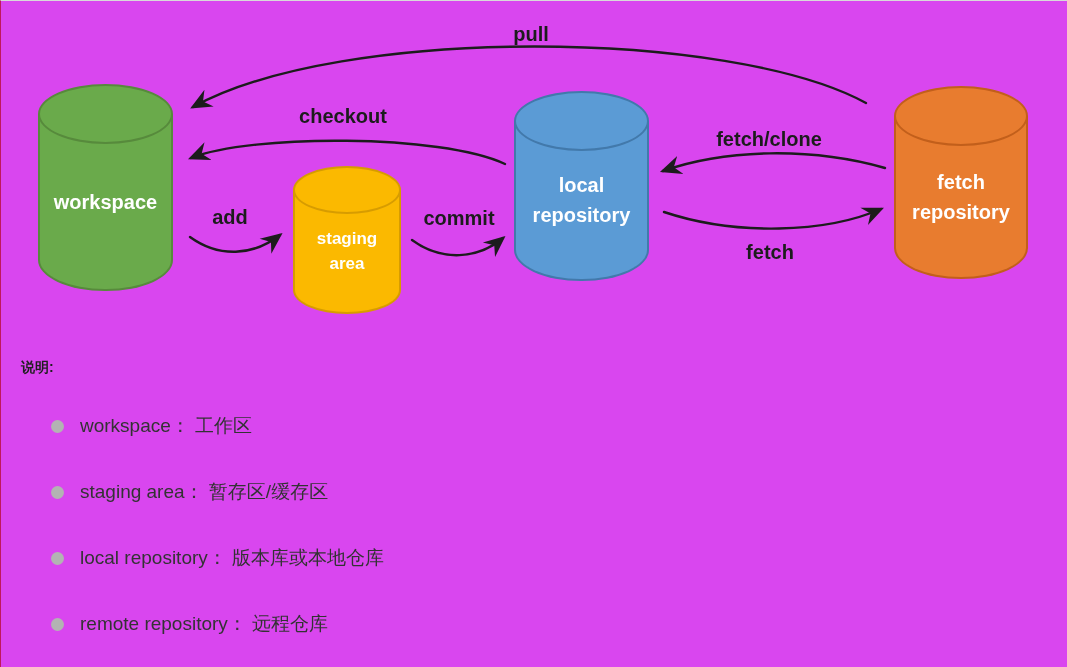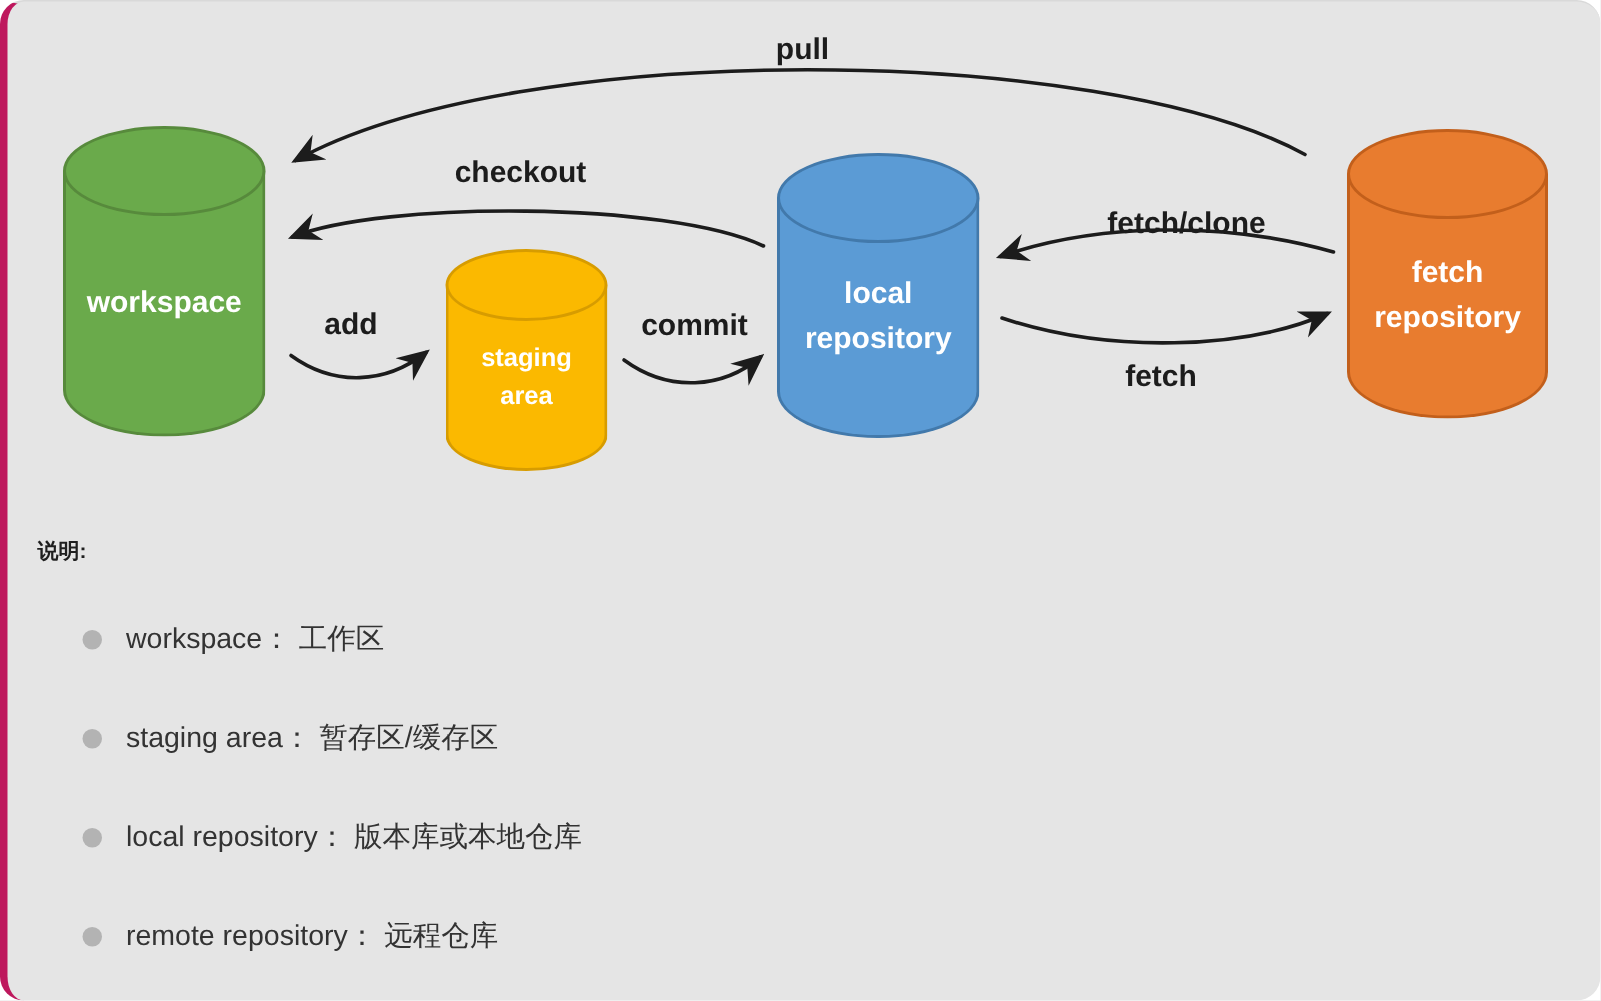--- a/index.html
+++ b/index.html
@@ -6,39 +6,38 @@
   html, body { margin: 0; padding: 0; }
   body {
     width: 1067px; height: 667px;
     background: #ffffff;
     font-family: "Liberation Sans", sans-serif;
     overflow: hidden;
   }
   .page {
     position: relative;
     width: 1067px; height: 667px;
-    background: #e5e5e5;
+    background: #d946ef;
     border-top: 1px solid #d9d9d9;
-    border-left: 5px solid #be185d;
-    border-radius: 16px;
+    border-left: 1px solid #be185d;
   }
 
   
   .diagram { position: relative; width: 1066px; height: 335px; }
   .arrows { position: absolute; left: 0; top: 0; width: 1066px; height: 335px; }
 
   .arrow-label {
     position: absolute;
     transform: translate(-50%, -50%);
     font-size: 20px; font-weight: 600;
     color: #1c1c1c; white-space: nowrap;
   }
   .lbl-pull        { left: 530px; top: 33px;  }
   .lbl-checkout    { left: 342px; top: 115px; }
-  .lbl-fetch-clone { left: 768px; top: 149px; margin-left: 18px; }
+  .lbl-fetch-clone { left: 768px; top: 138px; }
   .lbl-add         { left: 229px; top: 216px; text-align: center; }
   .lbl-commit      { left: 458px; top: 217px; }
   .lbl-push        { left: 769px; top: 251px; }
 
   .cylinder { position: absolute; }
   .cyl-top {
     position: absolute; left: 0; top: 0; width: 100%;
     border-radius: 50%; z-index: 2;
   }
   .cyl-body {
@@ -53,21 +52,21 @@
   .cyl-workspace { left: 37px; top: 83px; width: 135px; height: 207px; }
   .cyl-workspace .cyl-top  { height: 60px; background: #6aaa4b; border: 2px solid #578a3c; }
   .cyl-workspace .cyl-body { top: 30px; background: #6aaa4b; border: 2px solid #578a3c; border-top: none;
                              border-radius: 0 0 67px 67px / 0 0 31px 31px; font-size: 20px; }
 
   .cyl-staging { left: 292px; top: 165px; width: 108px; height: 148px; }
   .cyl-staging .cyl-top  { height: 48px; background: #fbb900; border: 2px solid #d79c00; }
   .cyl-staging .cyl-body { top: 24px; background: #fbb900; border: 2px solid #d79c00; border-top: none;
                            border-radius: 0 0 54px 54px / 0 0 24px 24px; font-size: 17px; }
 
-  .cyl-local { left: 513px; top: 101px; width: 135px; height: 190px; }
+  .cyl-local { left: 513px; top: 90px; width: 135px; height: 190px; }
   .cyl-local .cyl-top  { height: 60px; background: #5b9bd5; border: 2px solid #4279ab; }
   .cyl-local .cyl-body { top: 30px; background: #5b9bd5; border: 2px solid #4279ab; border-top: none;
                          border-radius: 0 0 67px 67px / 0 0 31px 31px; font-size: 20px; }
 
   .cyl-remote { left: 893px; top: 85px; width: 134px; height: 193px; }
   .cyl-remote .cyl-top  { height: 60px; background: #e87c2f; border: 2px solid #c25f1b; }
   .cyl-remote .cyl-body { top: 30px; background: #e87c2f; border: 2px solid #c25f1b; border-top: none;
                           border-radius: 0 0 67px 67px / 0 0 31px 31px; font-size: 20px; }
 
   

